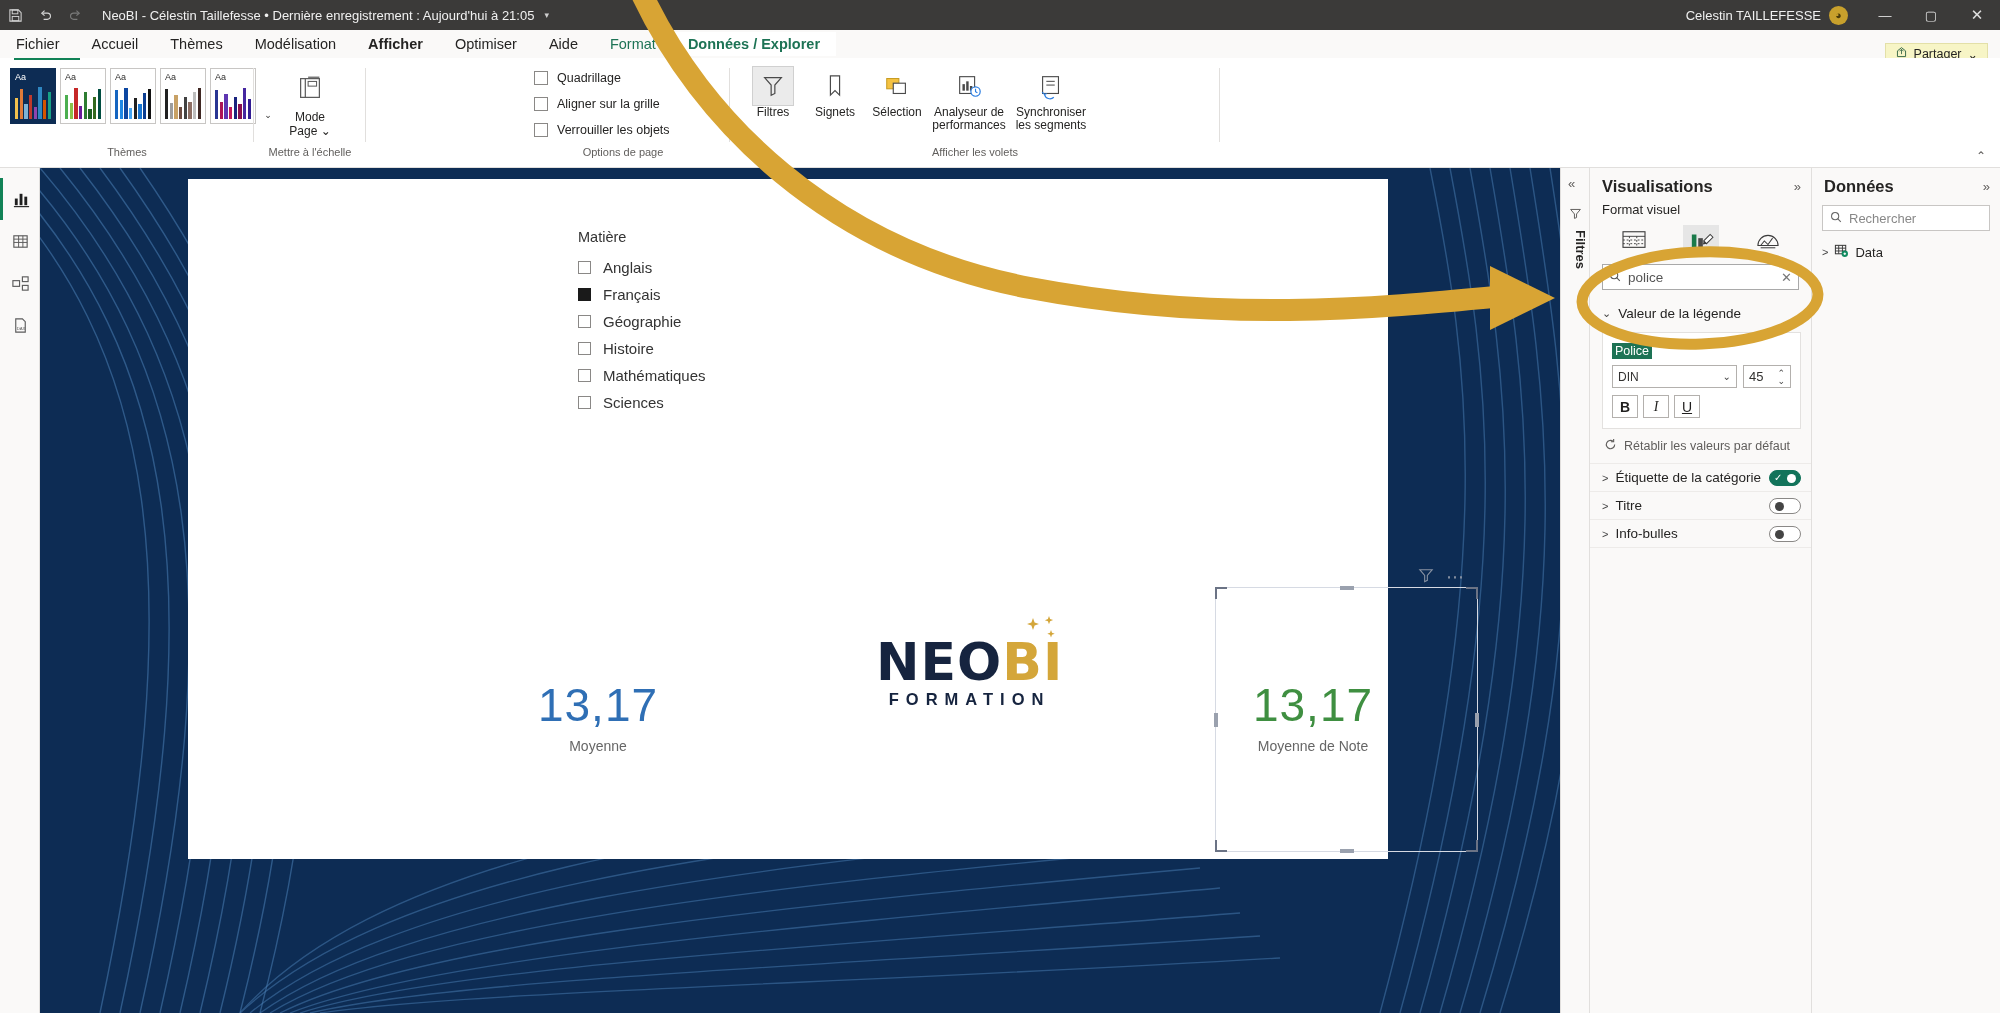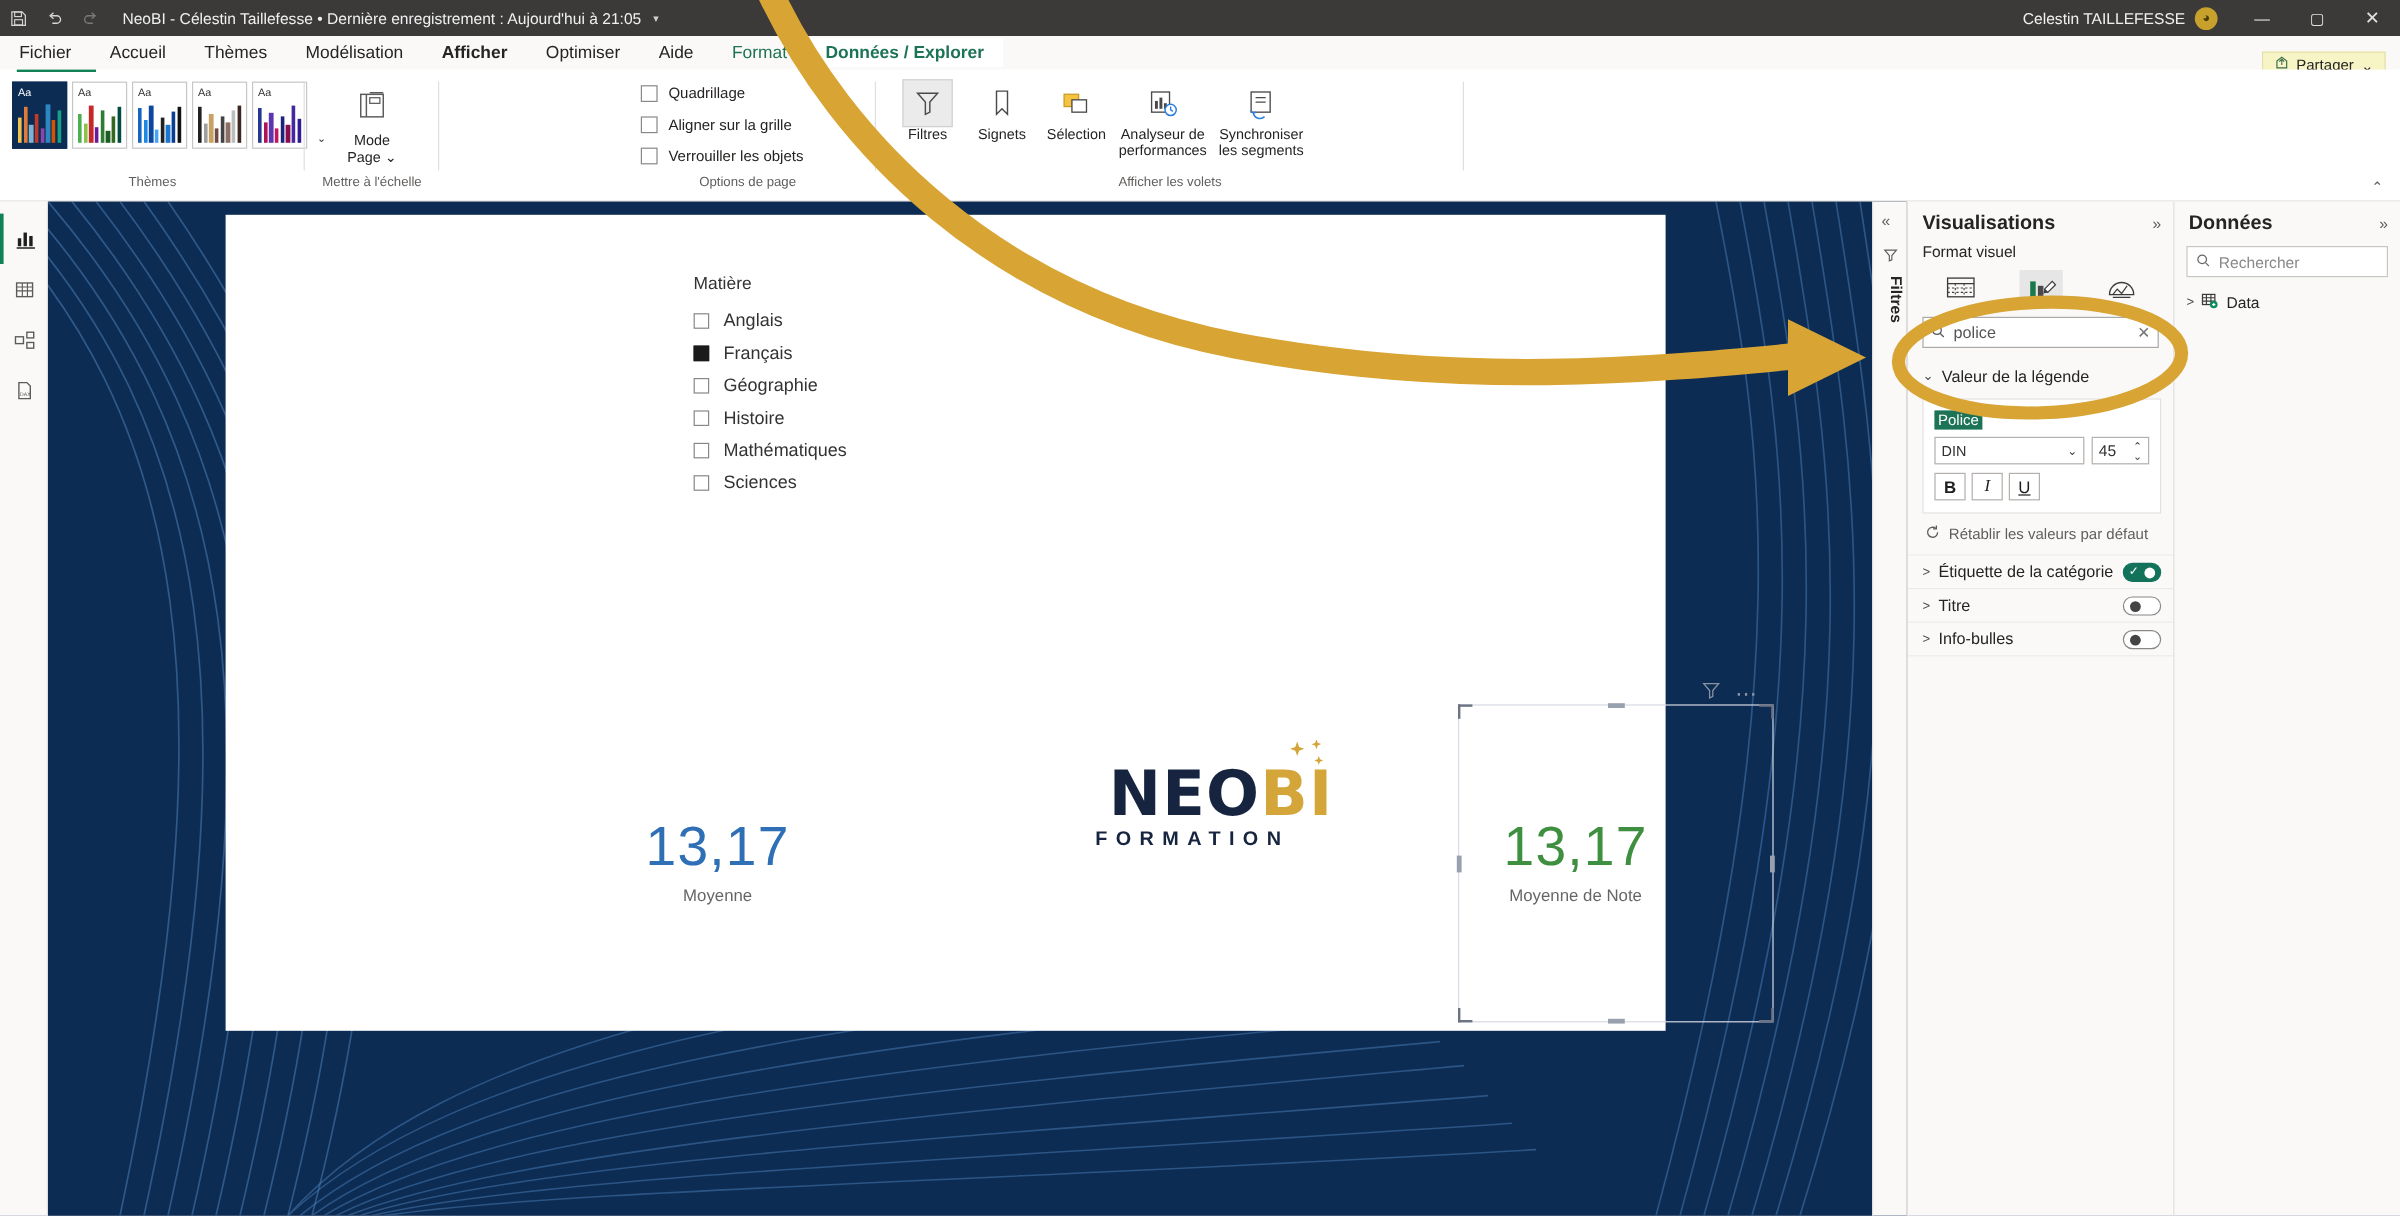--- a/index.html
+++ b/index.html
@@ -143,21 +143,21 @@
   .vf-corner.br{ right:-1px; bottom:-1px; border-left:none; border-top:none; }
   .vf-handle{ position:absolute; background:#9aa1ae; }
   .vf-handle.h{ width:14px; height:4px; left:50%; margin-left:-7px; }
   .vf-handle.v{ width:4px; height:14px; top:50%; margin-top:-7px; }
   .vf-icons{ position:absolute; left:1230px; top:388px; display:flex; align-items:center; gap:12px; color:#8a93a3; }
 
   
   .logo{ position:absolute; left:688px; top:455px; text-align:center; }
   .logo-main{ font-size:52px; letter-spacing:1px; font-weight:bold; line-height:56px;
               font-family:"DejaVu Sans", sans-serif; }
-  .logo-main .dark{ color:#16243f;margin-left:48px; }
+  .logo-main .dark{ color:#16243f; }
   .logo-main .gold{ color:#d4a63a; }
   .logo-sub{ font-size:16.5px; letter-spacing:7px; color:#16243f; font-weight:bold; margin-top:0; }
   .sparkle{ position:absolute; right:-4px; top:-18px; color:#d4a63a; font-size:20px; line-height:14px; }
 
   
   .filters-strip{
     position:absolute; top:168px; left:1560px; width:29px; height:845px;
     background:#faf9f8; border-left:1px solid #e1dfdd;
   }
   .fs-collapse{ position:absolute; top:8px; left:7px; color:#605e5c; font-size:13px; }

